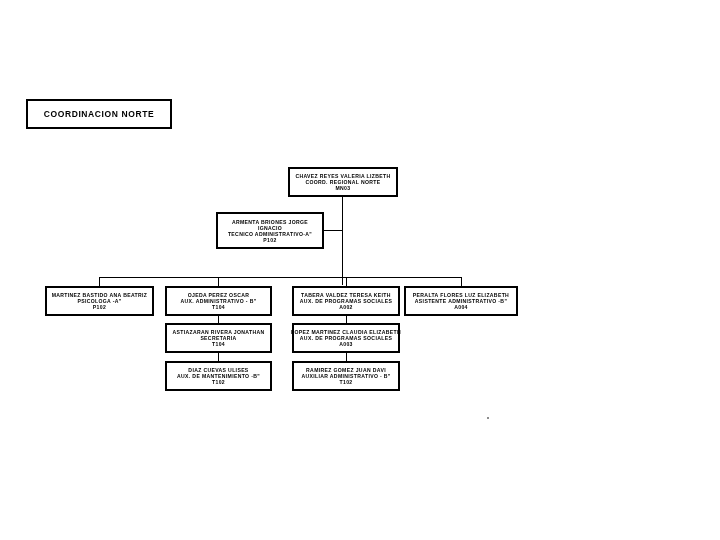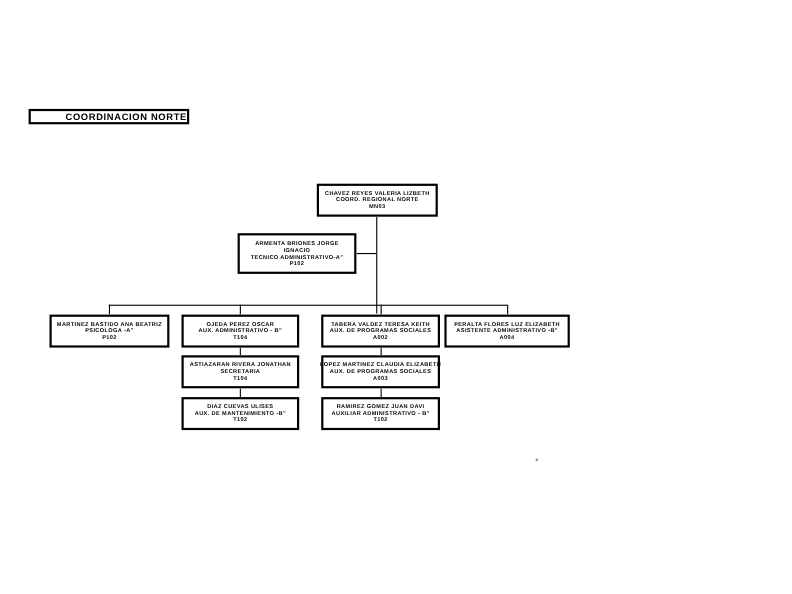--- a/index.html
+++ b/index.html
@@ -40,23 +40,22 @@
     display: block;
     white-space: nowrap;
     line-height: 1.18;
   }
 
   
   #title-box {
     left: 26px;
     top: 99px;
     width: 146px;
-    height: 14px;
+    height: 30px;
     border-width: 2px;
-    align-items: flex-end;
   }
   #title-box .line {
     font-size: 8.5px;
     letter-spacing: 0.6px;
     font-weight: 600;
   }
 
   
   .node .line {
     font-size: 5.1px;

